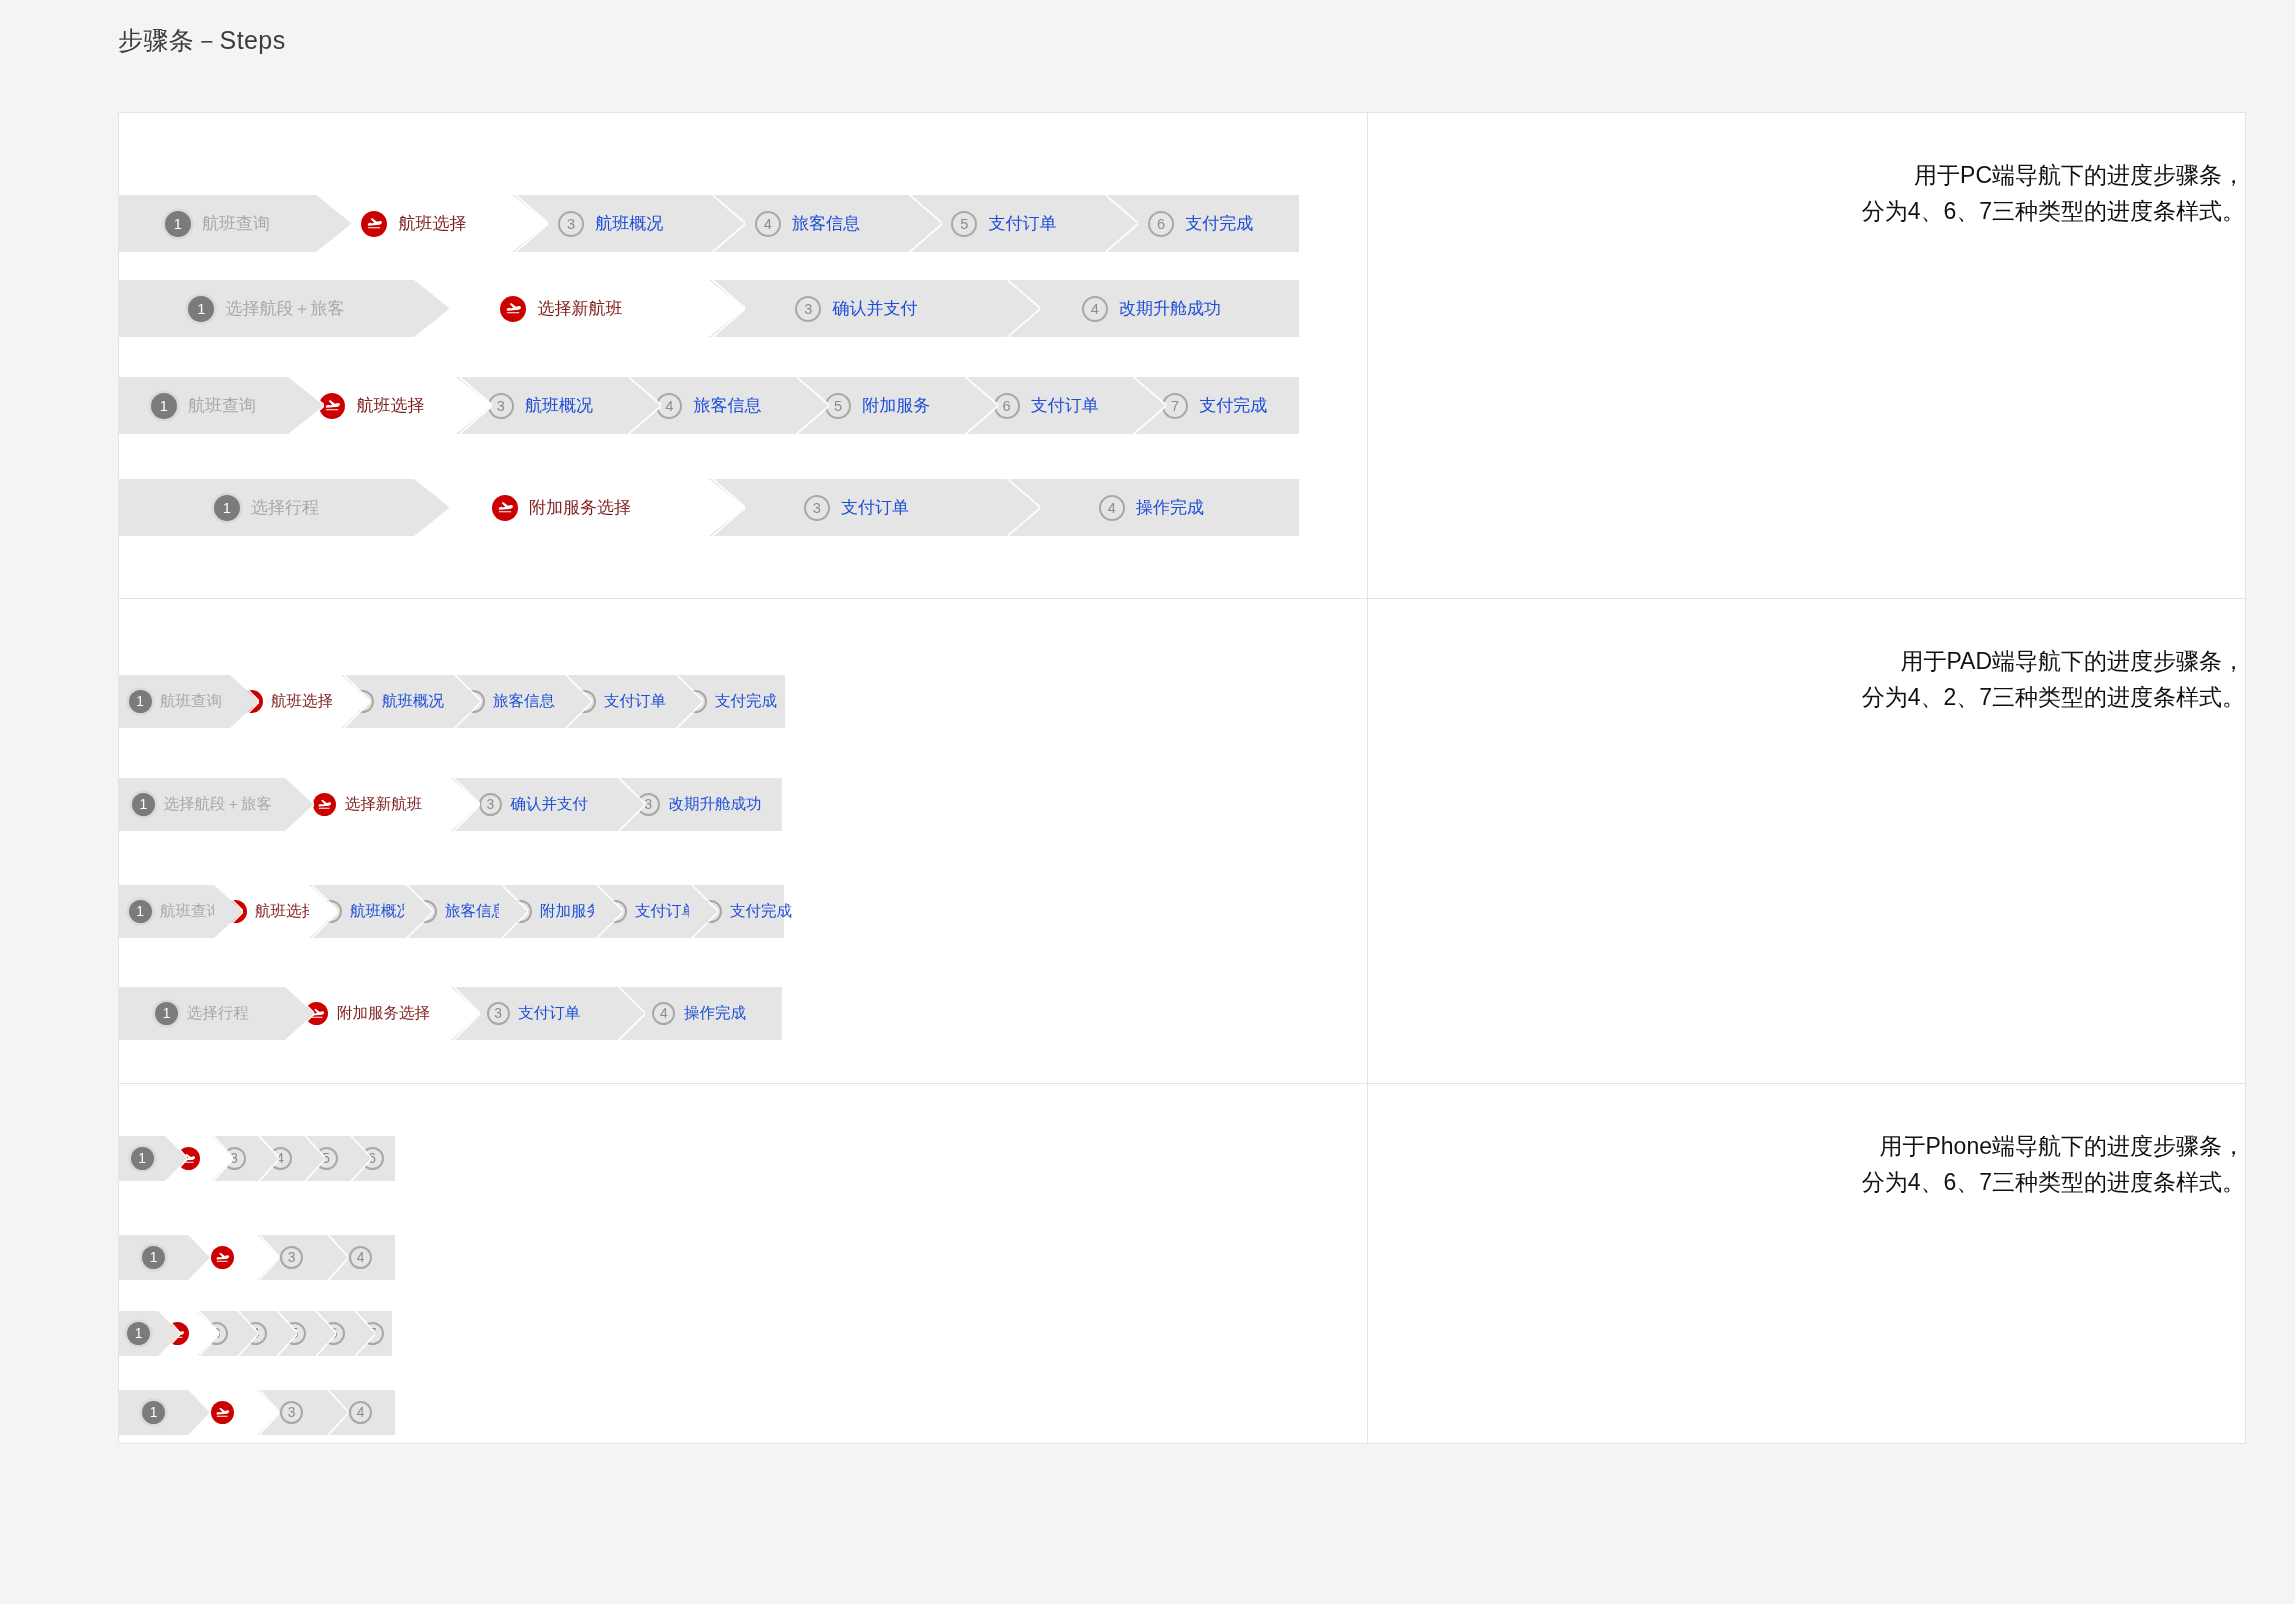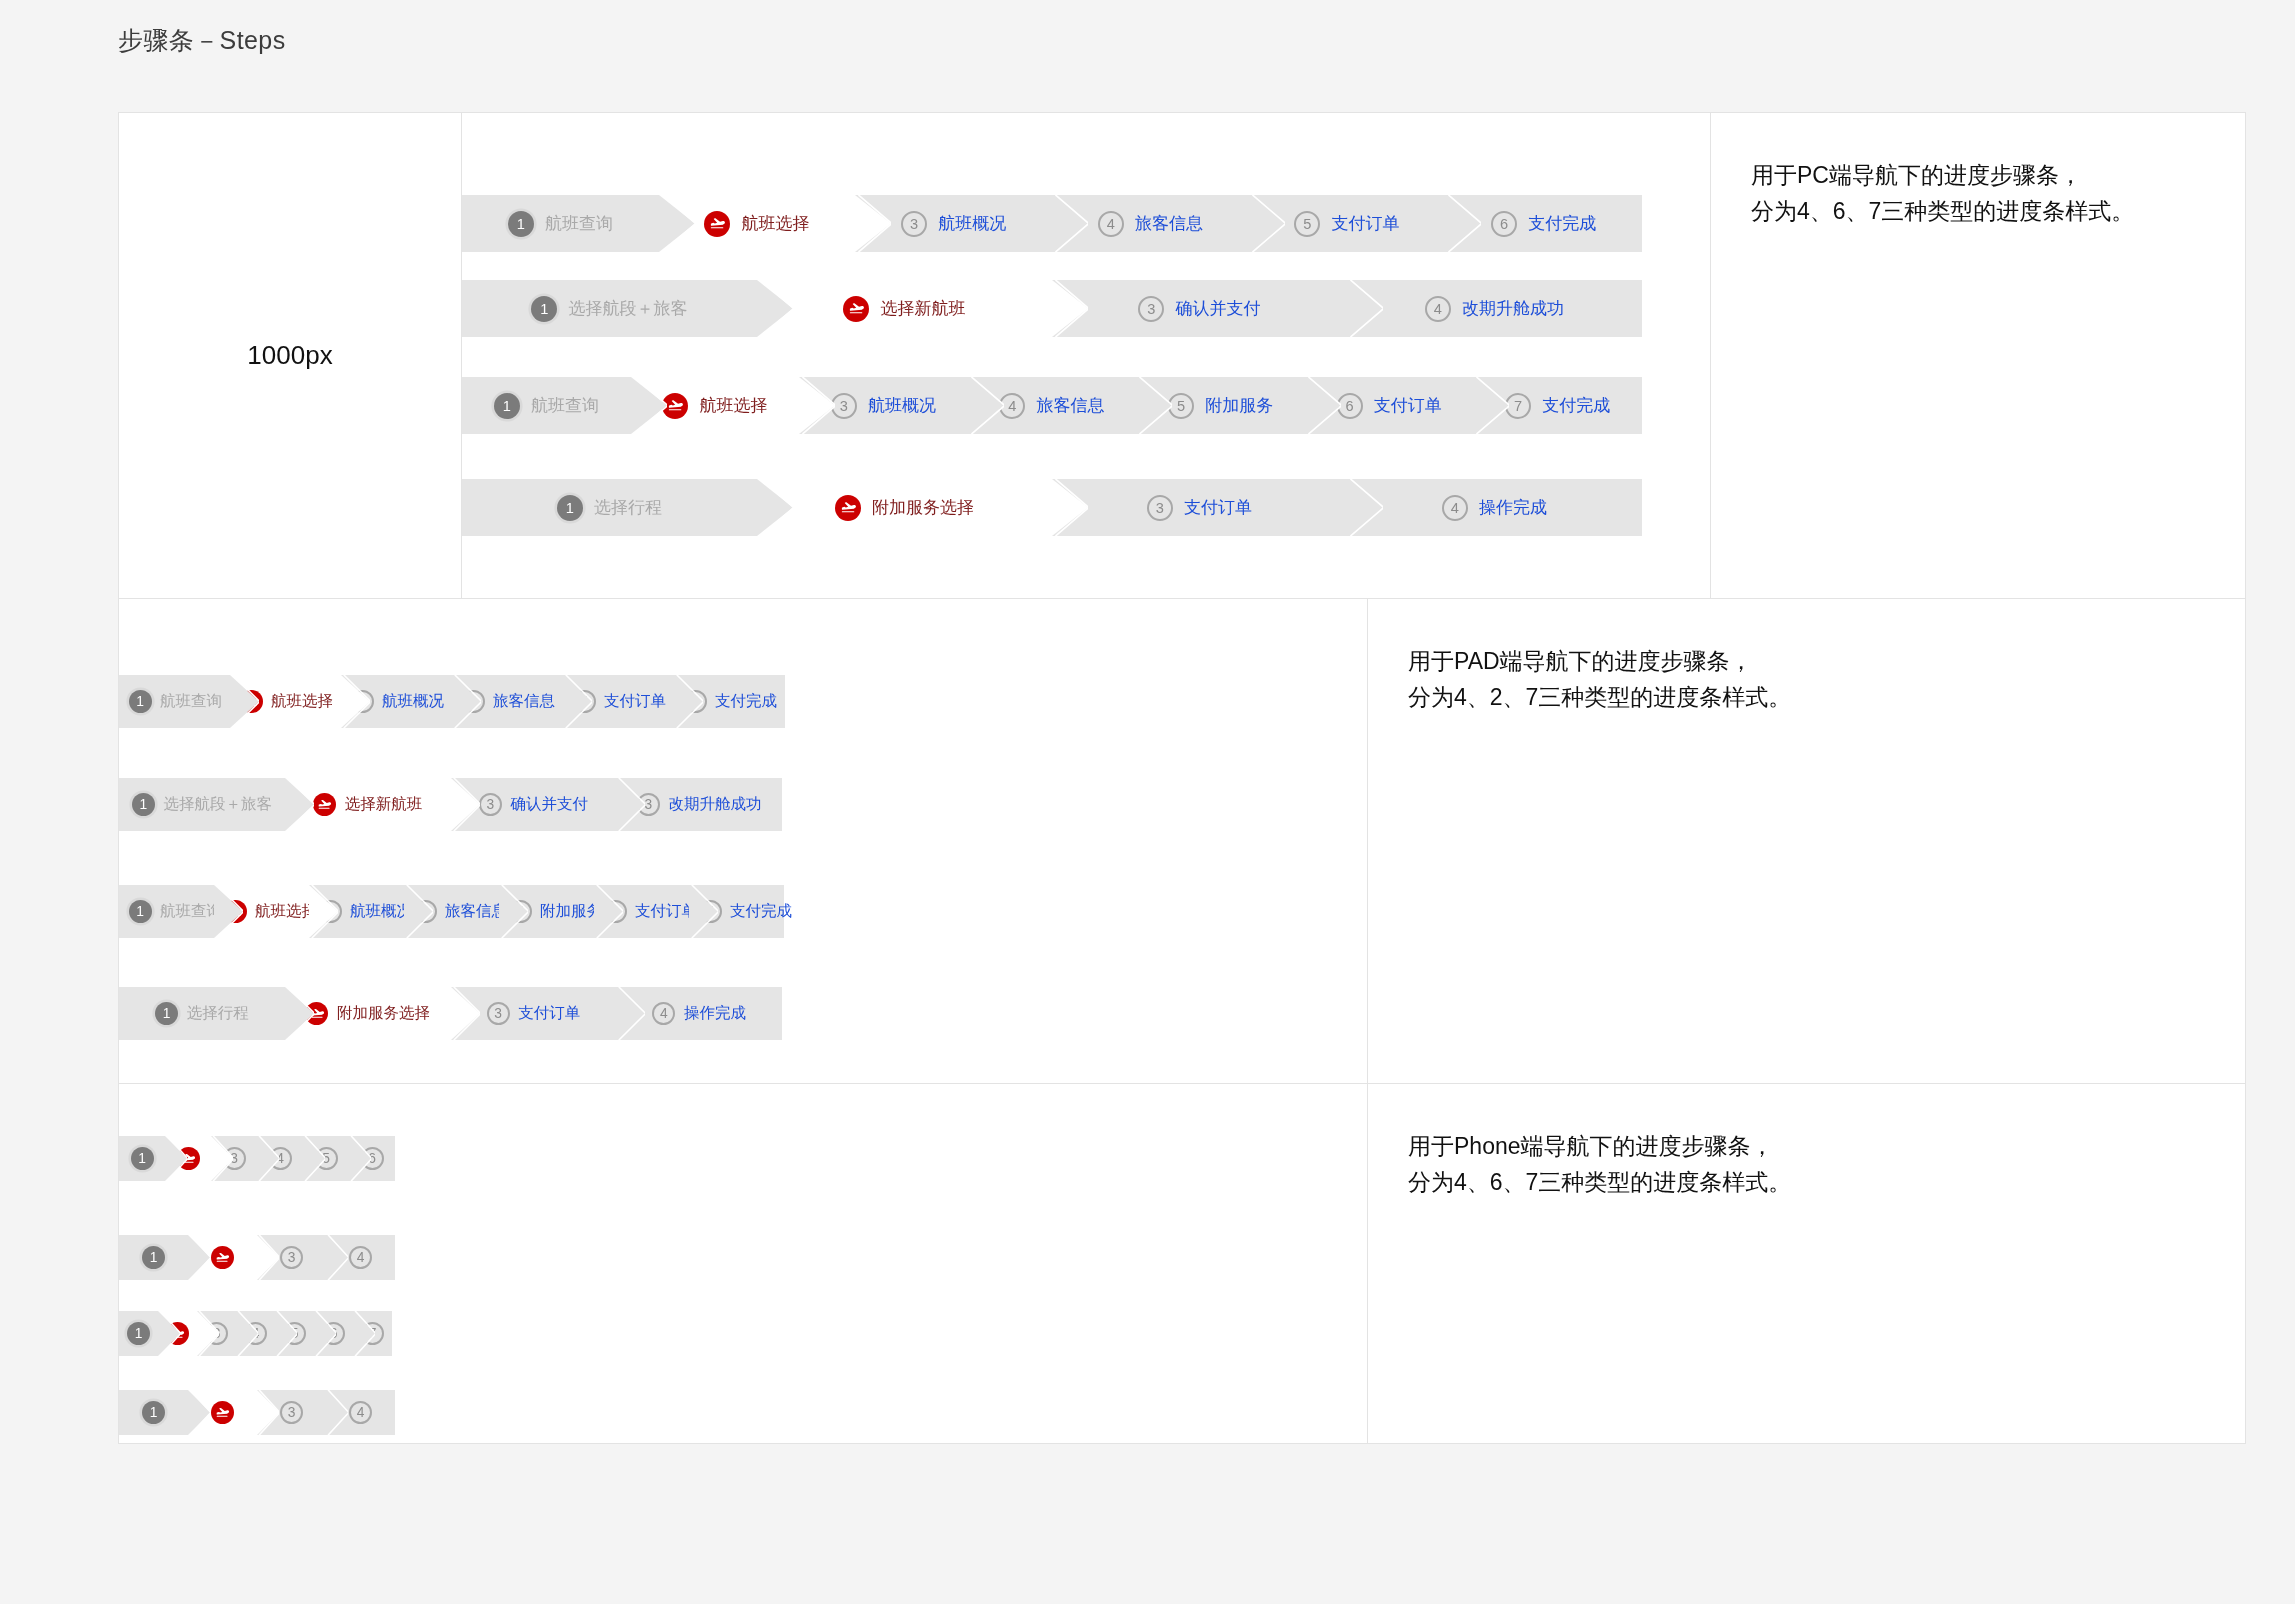--- a/index.html
+++ b/index.html
@@ -31,21 +31,21 @@
   .th-use  { flex: 1; padding-left: 126px; }
 
   
   .trow { display: flex; border-top: 0.9px solid #e3e3e3; }
   .trow:first-of-type { border-top: none; }
   .cell-res {
     width: 343px; display: flex; align-items: center; justify-content: center;
     font-size: 26px; color: #111; border-right: 0.9px solid #e3e3e3;
   }
   .cell-demo { width: 1249px; border-right: 0.9px solid #e3e3e3; position: relative; }
-  .cell-use { flex: 1; padding: 45px 0 0 40px; }
+  .cell-use { flex: 1; padding: 45px 0 0 40px; text-align: right; }
   .use-text { font-size: 23px; line-height: 1.55; color: #111; }
 
   .r1 { height: 485px; }
   .r2 { height: 485px; }
   .r3 { height: 360px; }
 
   
   .bars { padding-left: 37px; }
   .bar { position: relative; display: flex; }
 
@@ -102,21 +102,20 @@
 <body>
 
 <div class="page">
 
   <div class="page-title">步骤条－Steps</div>
 
   <div class="table">
 
 
     <div class="trow r1">
-      <div class="cell-res">1000px</div>
       <div class="cell-demo sz-pc">
         <div class="bars" id="bars-0">
             <div class="bar" style="position: absolute; left: 0px; top: 82px; width: 1180px;">
               <div class="seg done-seg" style="width: 197px; position: relative;">
                 <div class="seg-inner" style="margin: 0px auto;">
                   <span class="dot done">1</span>
                   <span class="slabel">航班查询</span>
                 </div>
                 <span class="chev" style="width: 36px; right: -36px; z-index: 1;">
                   <svg viewBox="0 0 42 100" preserveAspectRatio="none">

